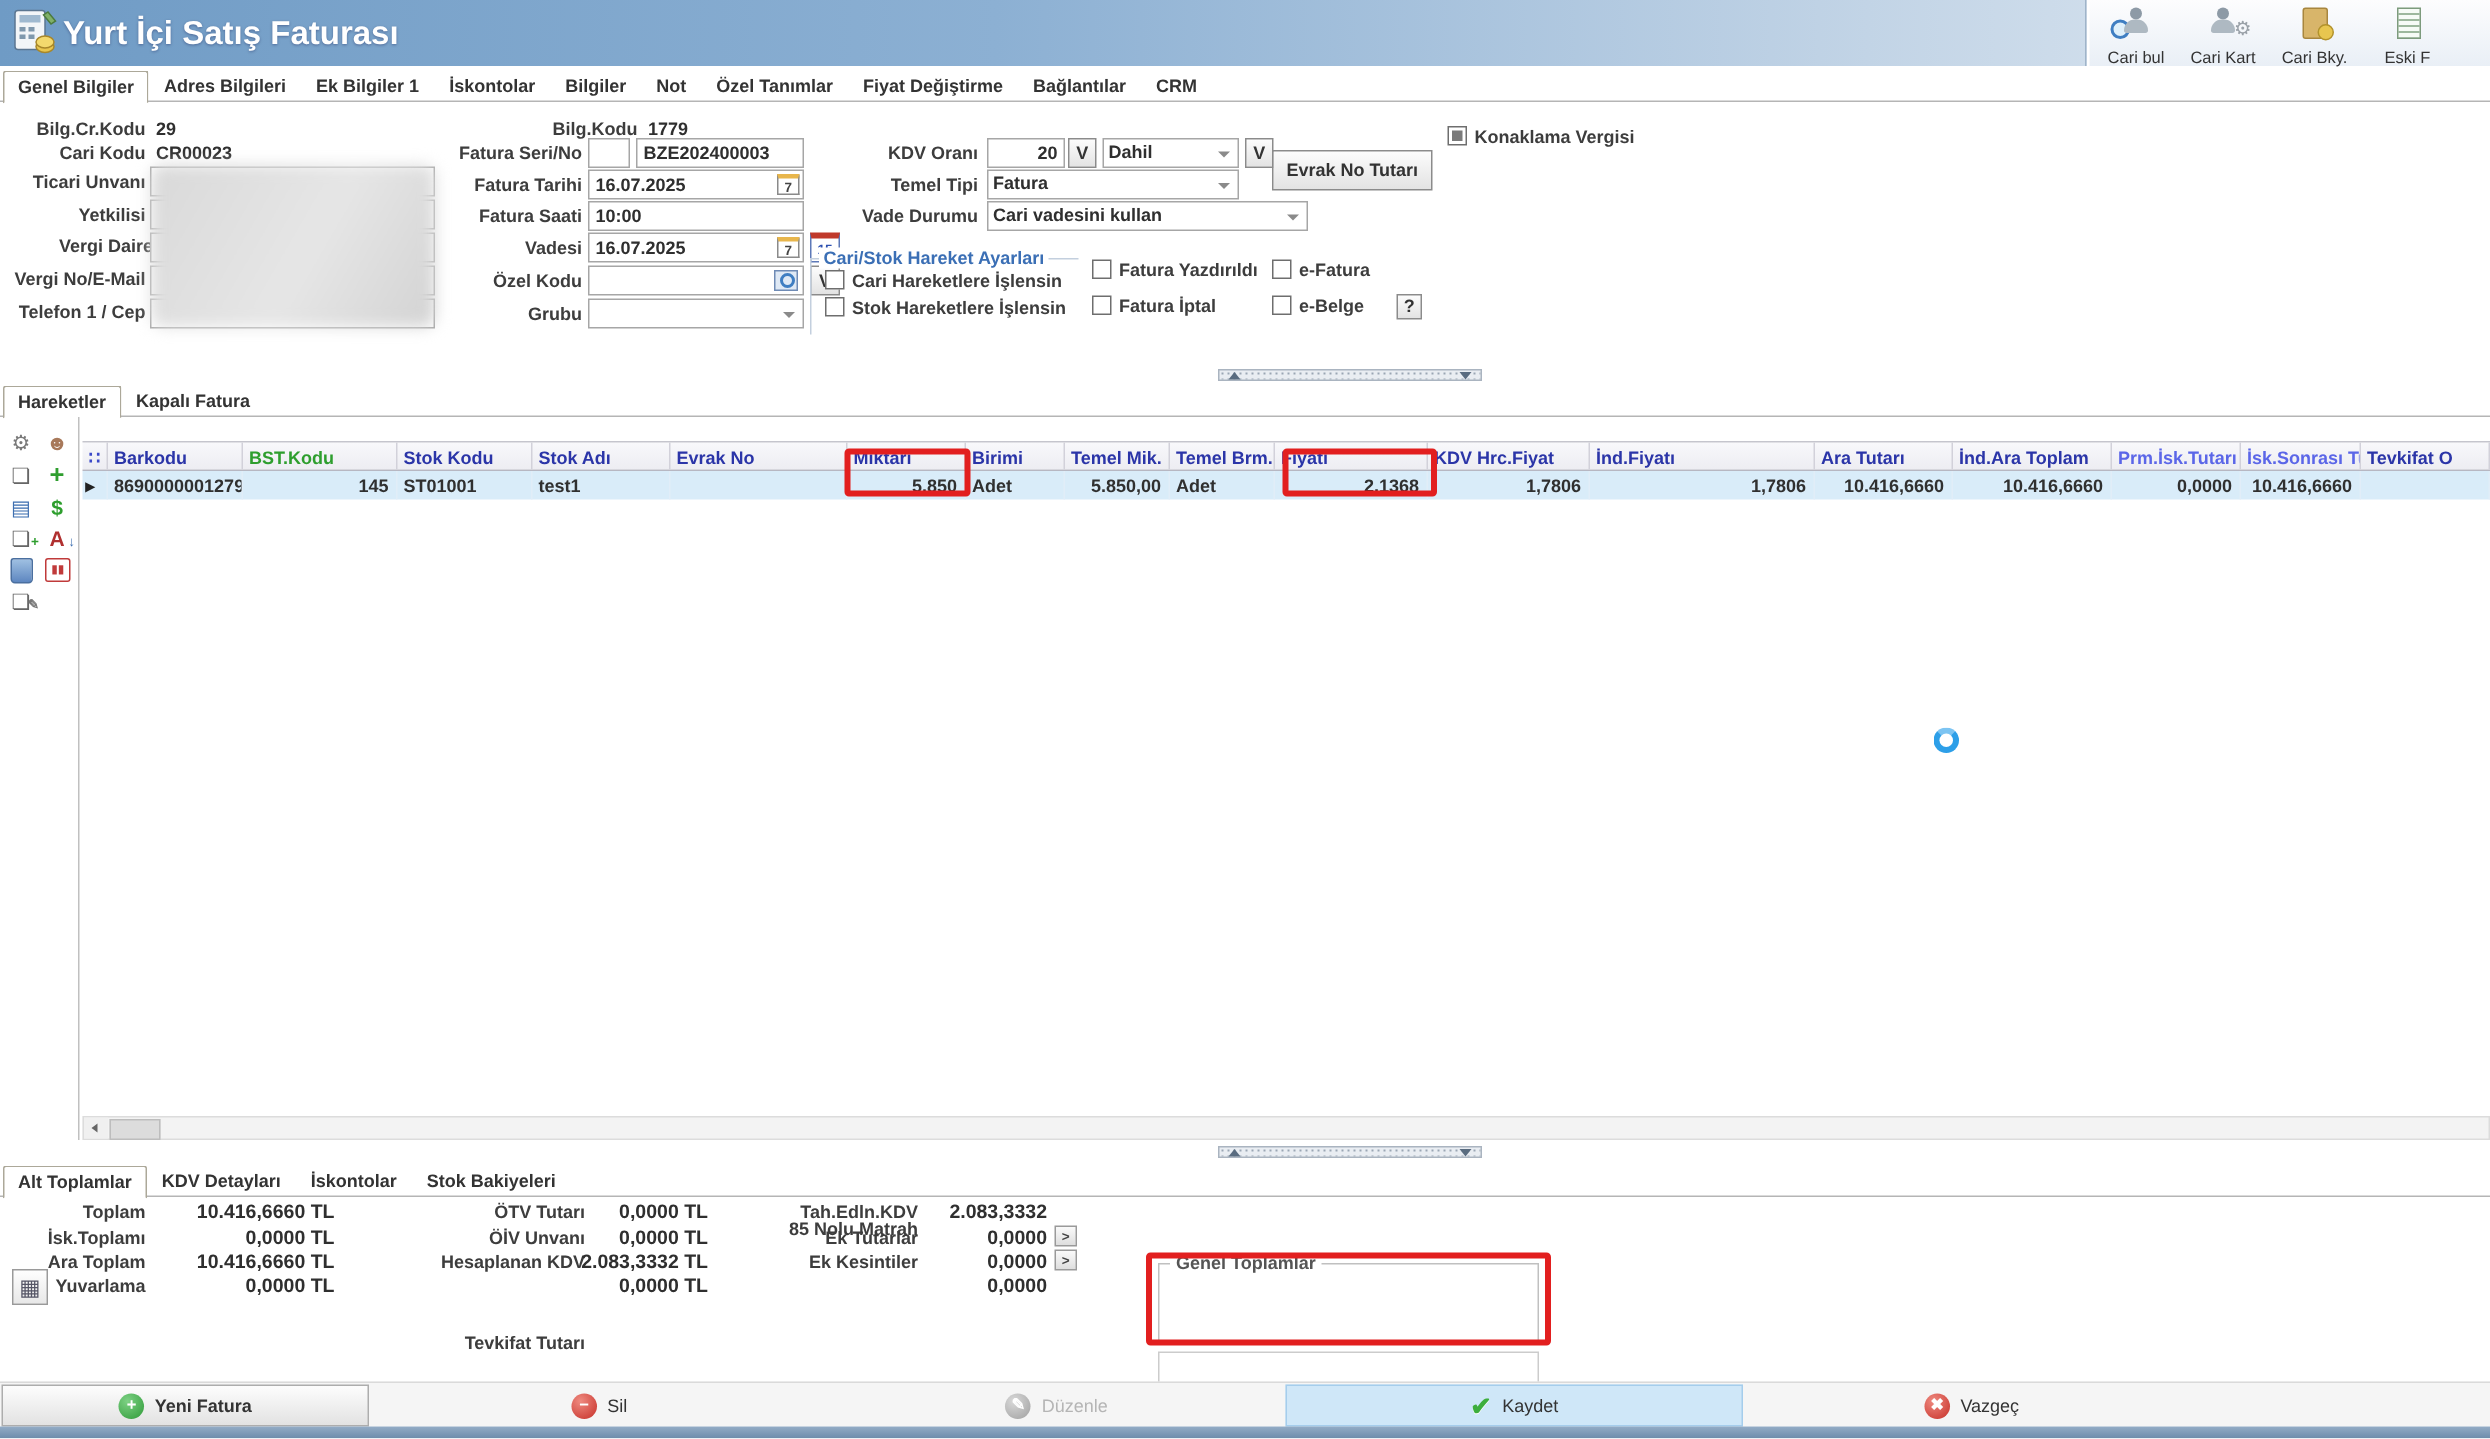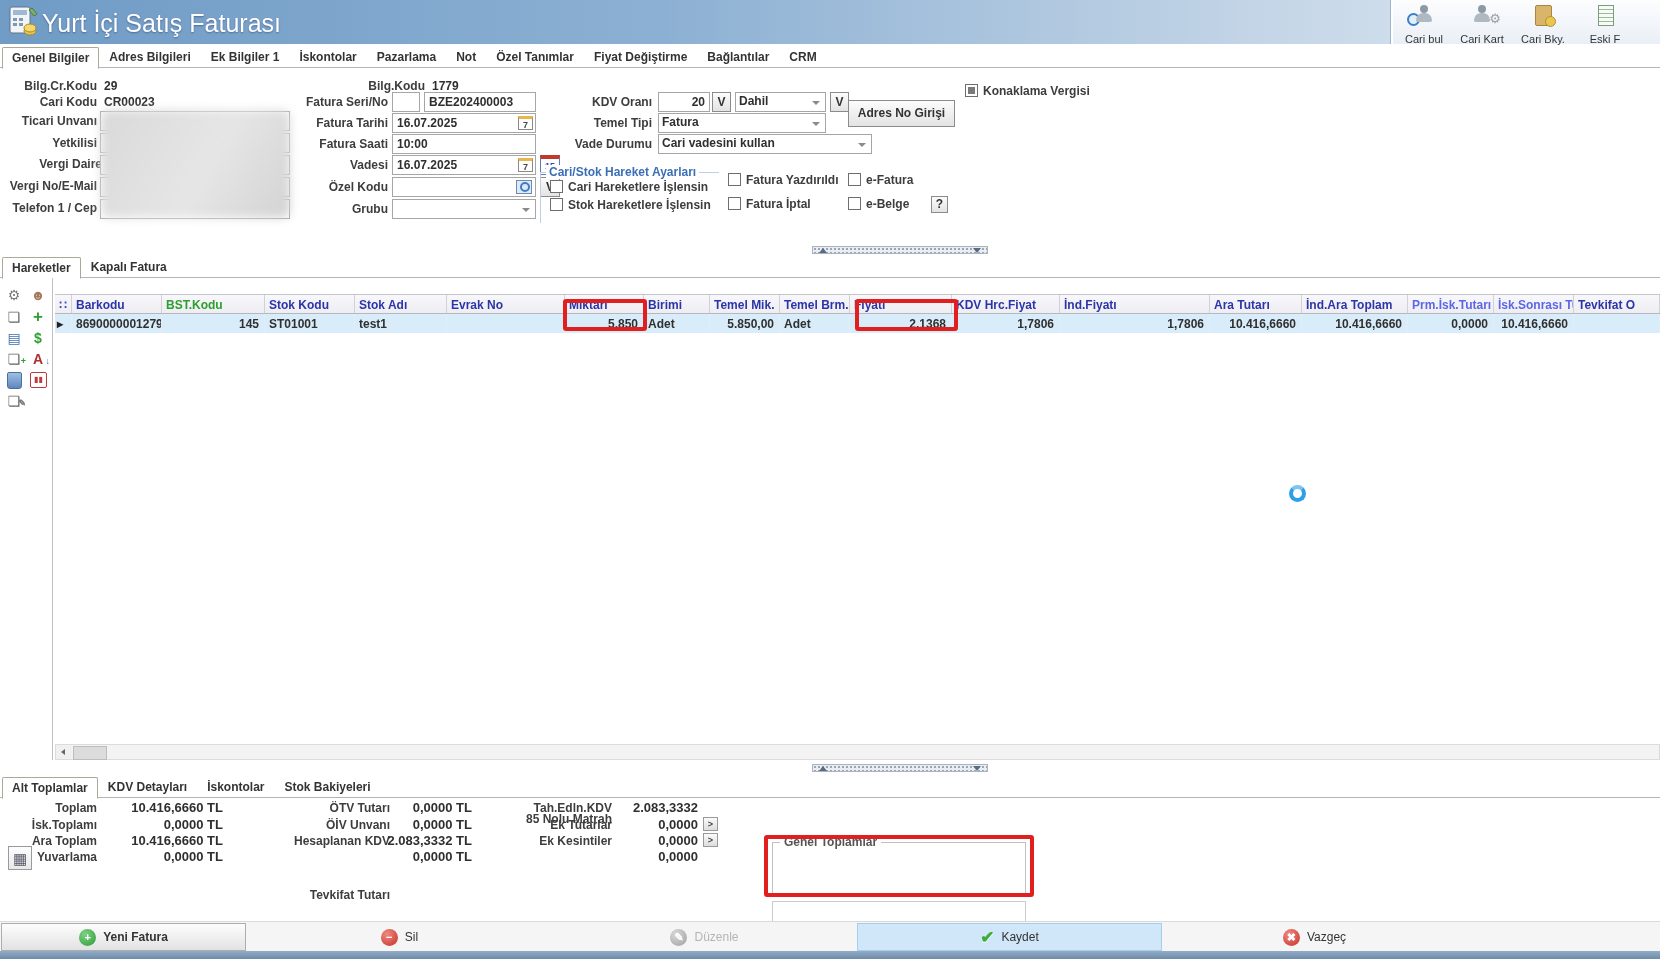--- a/index.html
+++ b/index.html
@@ -15,21 +15,21 @@
        text-align:center;font-size:12px;font-weight:bold;color:#333}
   .combo{position:absolute;background:#fff;border:1px solid #a6a6a6;box-sizing:border-box;height:20px;
          font-size:12px;font-weight:bold;color:#2f2f2f;padding:2px 18px 2px 4px;line-height:15px;overflow:hidden;white-space:nowrap}
   .caret{position:absolute;right:5px;top:8px;width:0;height:0;border-left:4px solid transparent;
          border-right:4px solid transparent;border-top:4px solid #8a8a8a}
   .cb{position:absolute;width:13px;height:13px;border:1px solid #6e6e6e;background:#fff;box-sizing:border-box}
   .cb.ind::after{content:"";display:block;width:7px;height:7px;margin:2px;background:#7a7a7a}
   
   .titlebar{position:absolute;left:0;top:0;width:1660px;height:44px;
             background:linear-gradient(90deg,#6f9bc5 0%,#8cb0d3 40%,#c2d4e6 75%,#e4ecf4 100%)}
-  .title{position:absolute;left:42px;top:9px;font-size:25px;font-weight:normal;color:#fff;
+  .title{position:absolute;left:42px;top:9px;font-size:22px;font-weight:bold;color:#fff;
          text-shadow:0 1px 2px rgba(0,0,60,.35);white-space:nowrap}
   .actions{position:absolute;left:1390px;top:0;width:270px;height:44px;
            background:linear-gradient(#fdfdfe,#e9eff6);border-left:1px solid #9fb4c9;box-shadow:inset 2px 0 0 #fff}
   .action{position:absolute;top:2px;text-align:center;font-size:11px;color:#333}
   .action .cap{position:absolute;left:0;right:0;top:31px;font-size:11px;color:#333;white-space:nowrap}
   .person{position:absolute;left:50%;margin-left:-9px;top:3px;width:18px;height:18px}
   .person::before{content:"";position:absolute;left:5px;top:0;width:8px;height:8px;border-radius:50%;background:#8d9aa6}
   .person::after{content:"";position:absolute;left:1px;top:8px;width:16px;height:9px;border-radius:8px 8px 2px 2px;background:#aeb9c2}
   .badge-mag{position:absolute;left:-8px;top:8px;width:9px;height:9px;border:2px solid #3f7ec2;border-radius:50%;background:#dff0fb}
   .badge-gear{position:absolute;right:-10px;top:6px;font-size:13px;color:#9aa1a8}
@@ -144,21 +144,21 @@
       </div>
     </div>
   </div>
 
   <div class="hline" style="left:0;top:67px;width:1660px"></div>
   <div class="tabstrip" style="left:2px;top:46px;height:22px">
     <div class="tab active">Genel Bilgiler</div>
     <div class="tab">Adres Bilgileri</div>
     <div class="tab">Ek Bilgiler 1</div>
     <div class="tab">İskontolar</div>
-    <div class="tab">Pazarlama</div>
+    <div class="tab">Bilgiler</div>
     <div class="tab">Not</div>
     <div class="tab">Özel Tanımlar</div>
     <div class="tab">Fiyat Değiştirme</div>
     <div class="tab">Bağlantılar</div>
     <div class="tab">CRM</div>
   </div>
 
   <div class="lbl abs tr" style="left:0;top:79px;width:97px">Bilg.Cr.Kodu</div>
   <div class="val abs" style="left:104px;top:79px">29</div>
   <div class="lbl abs tr" style="left:0;top:95px;width:97px">Cari Kodu</div>
@@ -219,21 +219,21 @@
       <span class="caret"></span>
     </div>
   <div class="abs" style="left:658px;top:113px;width:140px;height:20px;font-size:12px;font-weight:bold;color:#2f2f2f;padding:2px 4px;box-sizing:border-box">Fatura</div>
 
   <div class="lbl abs tr" style="left:532px;top:137px;width:120px">Vade Durumu</div>
   <div class="combo" style="left:658px;top:134px;width:214px">
       <span class="caret"></span>
     </div>
   <div class="abs" style="left:658px;top:134px;width:190px;height:20px;font-size:12px;font-weight:bold;color:#2f2f2f;padding:2px 4px;box-sizing:border-box">Cari vadesini kullan</div>
 
-  <div class="btn" style="left:848px;top:100px;width:107px;height:27px;line-height:25px">Adres No Girişi</div>
+  <div class="btn" style="left:848px;top:100px;width:107px;height:27px;line-height:25px">Evrak No Tutarı</div>
 
   <span class="cb ind" style="left:965px;top:84px"></span>
   <div class="lbl abs" style="left:983px;top:84px">Konaklama Vergisi</div>
 
   <div class="abs" style="left:540px;top:172px;width:178px;height:50px;border-left:1px solid #c3cfde;border-top:1px solid #c3cfde"></div>
   <div class="grouptitle" style="left:546px;top:165px;background:#fff;padding:0 3px">Cari/Stok Hareket Ayarları</div>
   <span class="cb" style="left:550px;top:180px"></span>
   <div class="lbl abs" style="left:568px;top:180px">Cari Hareketlere İşlensin</div>
   <span class="cb" style="left:550px;top:198px"></span>
   <div class="lbl abs" style="left:568px;top:198px">Stok Hareketlere İşlensin</div>

